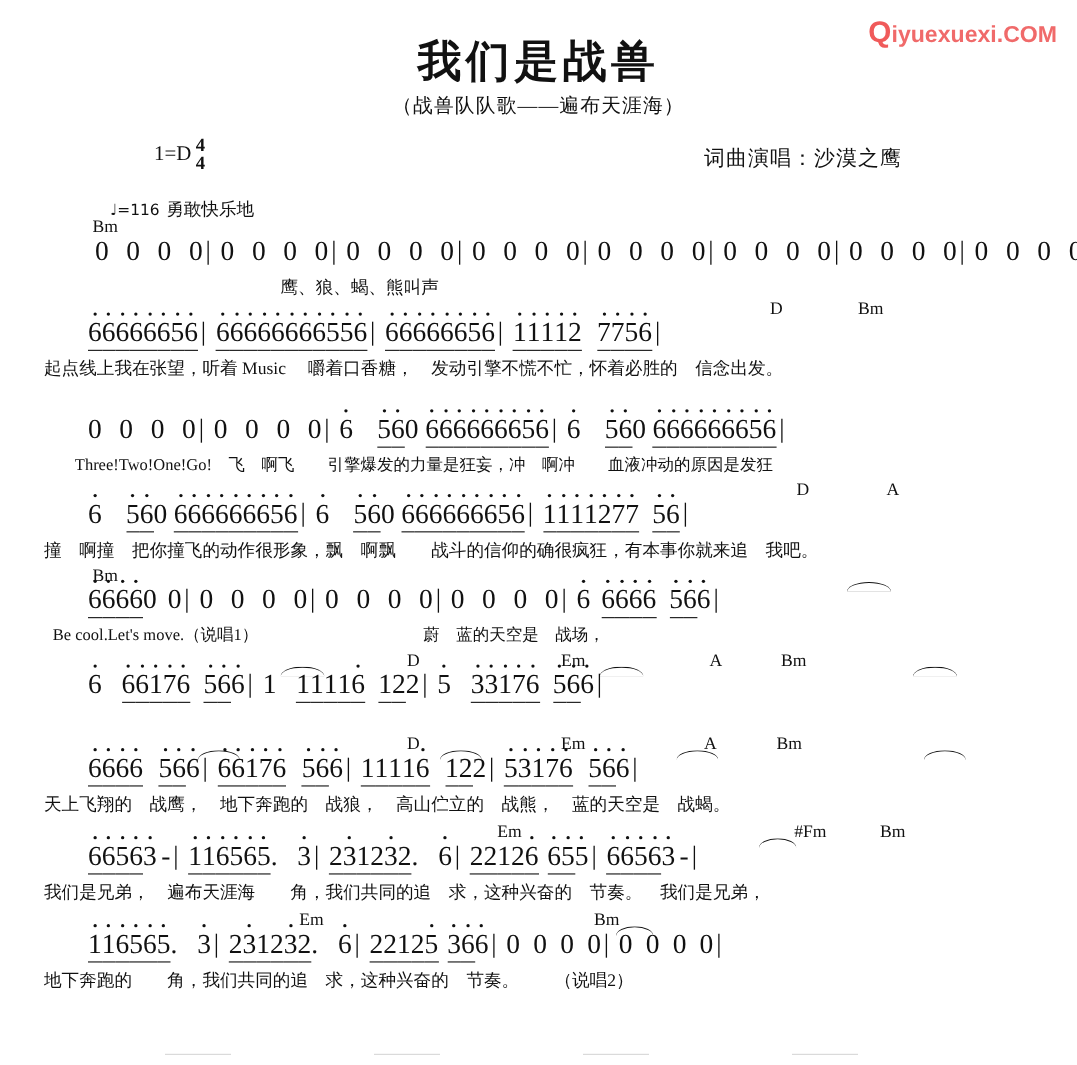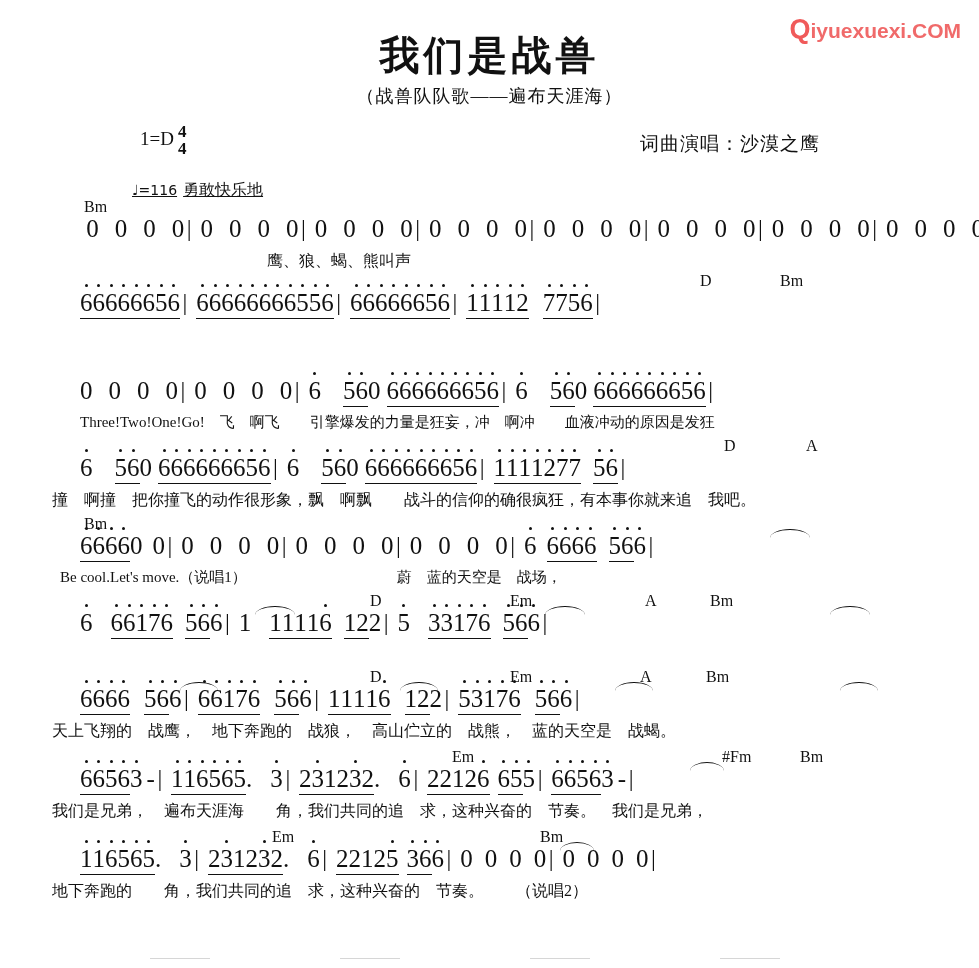--- a/index.html
+++ b/index.html
@@ -74,24 +74,23 @@
   .credit {
     position: absolute;
     top: 131px;
     left: 640px;
     font-size: 19px;
     letter-spacing: 1px;
   }
   .tempo {
     position: absolute;
     top: 180px;
-    left: 132px;
+    left: 100px;
     font-size: 15px;
     white-space: nowrap;
-    text-decoration: underline;
   }
   .tempo .note { font-family: "DejaVu Sans", sans-serif; font-size: 14px; }
   .tempo .expr { font-size: 16px; margin-left: 6px; }
 
   
   .system {
     position: absolute;
     left: 0;
     width: 979px;
   }
@@ -112,21 +111,21 @@
     padding-left: 80px;
     padding-right: 55px;
     font-family: "Liberation Serif", serif;
     font-size: 25px;
     letter-spacing: 0px;
     white-space: nowrap;
   }
   .lyricrow {
     position: relative;
     height: 26px;
-    padding-left: 52px;
+    padding-left: 40px;
     font-size: 16px;
     white-space: nowrap;
     letter-spacing: 0px;
   }
   .lyricrow.en { font-family: "Liberation Serif", serif; font-size: 15px; }
 
   .nt {
     display: inline-block;
     position: relative;
   }
@@ -216,20 +215,23 @@
 <div class="system" style="top:272px;">
   <div class="chordrow">
     <span class="chord" style="left:700px;">D</span>
     <span class="chord" style="left:780px;">Bm</span>
   </div>
   <div class="notesrow">
     <span class="nt ul dotup">6</span><span class="nt ul dotup">6</span><span class="nt ul dotup">6</span><span class="nt ul dotup">6</span><span class="nt ul dotup">6</span><span class="nt ul dotup">6</span><span class="nt ul dotup">5</span><span class="nt ul dotup">6</span><span class="bar">|</span>
     <span class="nt ul dotup">6</span><span class="nt ul dotup">6</span><span class="nt ul dotup">6</span><span class="nt ul dotup">6</span><span class="nt ul dotup">6</span><span class="nt ul dotup">6</span><span class="nt ul dotup">6</span><span class="nt ul dotup">6</span><span class="nt ul dotup">5</span><span class="nt ul dotup">5</span><span class="nt ul dotup">6</span><span class="bar">|</span>
     <span class="nt ul dotup">6</span><span class="nt ul dotup">6</span><span class="nt ul dotup">6</span><span class="nt ul dotup">6</span><span class="nt ul dotup">6</span><span class="nt ul dotup">6</span><span class="nt ul dotup">5</span><span class="nt ul dotup">6</span><span class="bar">|</span>
     <span class="nt ul dotup">1</span><span class="nt ul dotup">1</span><span class="nt ul dotup">1</span><span class="nt ul dotup">1</span><span class="nt ul dotup">2</span><span class="sp" style="width:14px"></span><span class="nt ul dotup">7</span><span class="nt ul dotup">7</span><span class="nt ul dotup">5</span><span class="nt ul dotup">6</span><span class="bar">|</span>
+  </div>
+  <div class="lyricrow">
+    <span>起点线上我在张望，听着 Music 　嚼着口香糖，　发动引擎不慌不忙，怀着必胜的　信念出发。</span>
   </div>
 </div>
 
 <div class="system" style="top:360px;">
   <div class="chordrow"></div>
   <div class="notesrow">
     <span class="nt">0</span><span class="sp" style="width:16px"></span><span class="nt">0</span><span class="sp" style="width:16px"></span><span class="nt">0</span><span class="sp" style="width:16px"></span><span class="nt">0</span><span class="bar">|</span>
     <span class="nt">0</span><span class="sp" style="width:16px"></span><span class="nt">0</span><span class="sp" style="width:16px"></span><span class="nt">0</span><span class="sp" style="width:16px"></span><span class="nt">0</span><span class="bar">|</span>
     <span class="nt dotup">6</span><span class="sp" style="width:22px"></span><span class="nt ul dotup">5</span><span class="nt ul dotup">6</span><span class="nt">0</span><span class="sp" style="width:6px"></span><span class="nt ul dotup">6</span><span class="nt ul dotup">6</span><span class="nt ul dotup">6</span><span class="nt ul dotup">6</span><span class="nt ul dotup">6</span><span class="nt ul dotup">6</span><span class="nt ul dotup">6</span><span class="nt ul dotup">5</span><span class="nt ul dotup">6</span><span class="bar">|</span>
     <span class="nt dotup">6</span><span class="sp" style="width:22px"></span><span class="nt ul dotup">5</span><span class="nt ul dotup">6</span><span class="nt">0</span><span class="sp" style="width:6px"></span><span class="nt ul dotup">6</span><span class="nt ul dotup">6</span><span class="nt ul dotup">6</span><span class="nt ul dotup">6</span><span class="nt ul dotup">6</span><span class="nt ul dotup">6</span><span class="nt ul dotup">6</span><span class="nt ul dotup">5</span><span class="nt ul dotup">6</span><span class="bar">|</span>

